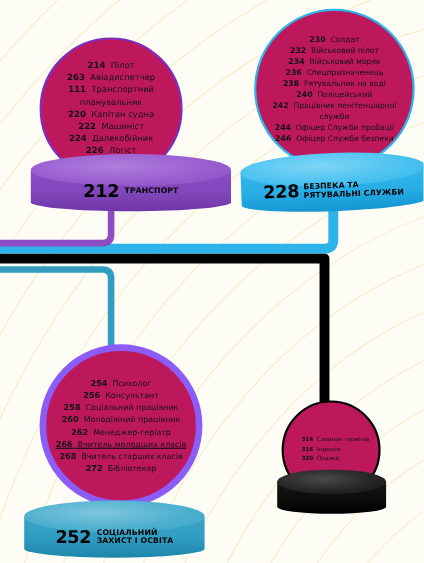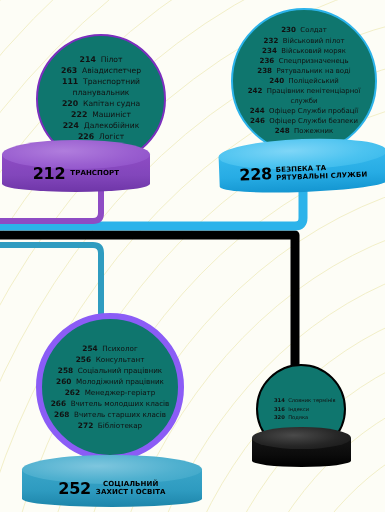--- a/index.html
+++ b/index.html
@@ -17,21 +17,21 @@
   
   .podium{position:absolute;}
   .podium .body{position:absolute;left:0;bottom:0;width:100%;height:72%;border-radius:0 0 50% 50%/0 0 22% 22%;}
   .podium .top{position:absolute;left:0;top:0;width:100%;height:56%;border-radius:50%;}
   .podium .label{position:absolute;left:0;bottom:0;width:100%;height:72%;
      display:flex;align-items:center;justify-content:center;gap:5px;color:#000;}
   .podium .num{font-weight:bold;font-size:16px;letter-spacing:-0.3px;}
   .podium .cap{font-weight:bold;font-size:7px;line-height:1.18;text-transform:uppercase;letter-spacing:0.1px;}
 
   
-  .bubble{position:absolute;border-radius:50%;background:#0f766e;box-sizing:border-box;
+  .bubble{position:absolute;border-radius:50%;background:#be185d;box-sizing:border-box;
     display:flex;align-items:center;justify-content:center;}
   .bubble ul{list-style:none;margin:0;padding:0;text-align:center;width:100%;}
   .bubble li{white-space:nowrap;}
   .bubble li .n{font-weight:bold;}
   .bubble li .t{font-weight:normal;}
 
   
   #b212{left:36px;top:34px;width:130px;height:130px;border:2px solid #7b2fbe;}
   #b212 li{font-size:7.6px;line-height:10.9px;color:#111;}
   #b212 li .n{font-size:7.8px;}
@@ -108,41 +108,40 @@
     <ul id="list-212">
         <li><span class="n">214</span><span class="t">&nbsp;&nbsp;Пілот</span></li>
         <li><span class="n">263</span><span class="t">&nbsp;&nbsp;Авіадиспетчер</span></li>
         <li style="white-space: normal; padding: 0px 6px;"><span class="n">111</span><span class="t">&nbsp;&nbsp;Транспортний планувальник</span></li>
         <li><span class="n">220</span><span class="t">&nbsp;&nbsp;Капітан судна</span></li>
         <li><span class="n">222</span><span class="t">&nbsp;&nbsp;Машиніст</span></li>
         <li><span class="n">224</span><span class="t">&nbsp;&nbsp;Далекобійник</span></li>
         <li><span class="n">226</span><span class="t">&nbsp;&nbsp;Логіст</span></li>
       </ul>
   </div>
-  <div class="podium" id="p212" style="left:2px;top:140px;width:148px;height:52px;">
+  <div class="podium" id="p212" style="left:28px;top:140px;width:182px;height:52px;">
     <div class="body" style="background:linear-gradient(180deg,#8e4cc4 0%,#8246bb 55%,#6f36a8 100%);"></div>
     <div class="top" style="background:radial-gradient(ellipse at 42% 38%, #b07ddd 0%, #9a5fd0 55%, #8b4cc6 100%);"></div>
     <div class="label">
       <span class="num">212</span>
       <span class="cap">ТРАНСПОРТ</span>
     </div>
   </div>
 
   <div class="bubble" id="b228">
     <ul id="list-228">
         <li><span class="n">230</span><span class="t">&nbsp;&nbsp;Солдат</span></li>
         <li><span class="n">232</span><span class="t">&nbsp;&nbsp;Військовий пілот</span></li>
         <li><span class="n">234</span><span class="t">&nbsp;&nbsp;Військовий моряк</span></li>
         <li><span class="n">236</span><span class="t">&nbsp;&nbsp;Спецпризначенець</span></li>
         <li><span class="n">238</span><span class="t">&nbsp;&nbsp;Рятувальник на воді</span></li>
         <li><span class="n">240</span><span class="t">&nbsp;&nbsp;Поліцейський</span></li>
         <li style="white-space: normal; padding: 0px 6px;"><span class="n">242</span><span class="t">&nbsp;&nbsp;Працівник пенітенціарної служби</span></li>
         <li><span class="n">244</span><span class="t">&nbsp;&nbsp;Офіцер Служби пробації</span></li>
         <li><span class="n">246</span><span class="t">&nbsp;&nbsp;Офіцер Служби безпеки</span></li>
-        <li><span class="n">248</span><span class="t">&nbsp;&nbsp;Пожежник</span></li>
       </ul>
   </div>
   <div class="podium" id="p228" style="left:219px;top:139px;width:168px;height:53px;transform:rotate(-2.2deg);">
     <div class="body" style="background:linear-gradient(180deg,#35b7ec 0%,#27ace4 55%,#1496d1 100%);"></div>
     <div class="top" style="background:radial-gradient(ellipse at 42% 38%, #7fd6f7 0%, #4cc3f0 55%, #33b6e9 100%);"></div>
     <div class="label" style="gap:4px;">
       <span class="num">228</span>
       <span class="cap">
         <span>БЕЗПЕКА ТА</span><br>
         <span>РЯТУВАЛЬНІ СЛУЖБИ</span>
@@ -150,26 +149,26 @@
     </div>
   </div>
 
   <div class="bubble" id="b252">
     <ul id="list-252">
         <li><span class="n">254</span><span class="t">&nbsp;&nbsp;Психолог</span></li>
         <li><span class="n">256</span><span class="t">&nbsp;&nbsp;Консультант</span></li>
         <li><span class="n">258</span><span class="t">&nbsp;&nbsp;Соціальний працівник</span></li>
         <li><span class="n">260</span><span class="t">&nbsp;&nbsp;Молодіжний працівник</span></li>
         <li><span class="n">262</span><span class="t">&nbsp;&nbsp;Менеджер-геріатр</span></li>
-        <li style="white-space: normal; padding: 0px 6px;"><span class="n">266</span><span class="t">&nbsp;&nbsp;Вчитель молодших класів</span></li>
+        <li style="white-space: normal; padding: 0px 6px; text-decoration: underline;"><span class="n">266</span><span class="t">&nbsp;&nbsp;Вчитель молодших класів</span></li>
         <li><span class="n">268</span><span class="t">&nbsp;&nbsp;Вчитель старших класів</span></li>
         <li><span class="n">272</span><span class="t">&nbsp;&nbsp;Бібліотекар</span></li>
       </ul>
   </div>
-  <div class="podium" id="p252" style="left:22px;top:455px;width:180px;height:52px;text-align:center;">
+  <div class="podium" id="p252" style="left:22px;top:455px;width:164px;height:52px;">
     <div class="body" style="background:linear-gradient(180deg,#39a5c8 0%,#2e9bc0 55%,#1d85aa 100%);"></div>
     <div class="top" style="background:radial-gradient(ellipse at 42% 38%, #7ec6de 0%, #4fb0cf 55%, #38a4c7 100%);"></div>
     <div class="label" style="gap:5px;">
       <span class="num">252</span>
       <span class="cap">
         <span>СОЦІАЛЬНИЙ</span><br>
         <span>ЗАХИСТ І ОСВІТА</span>
       </span>
     </div>
   </div>

